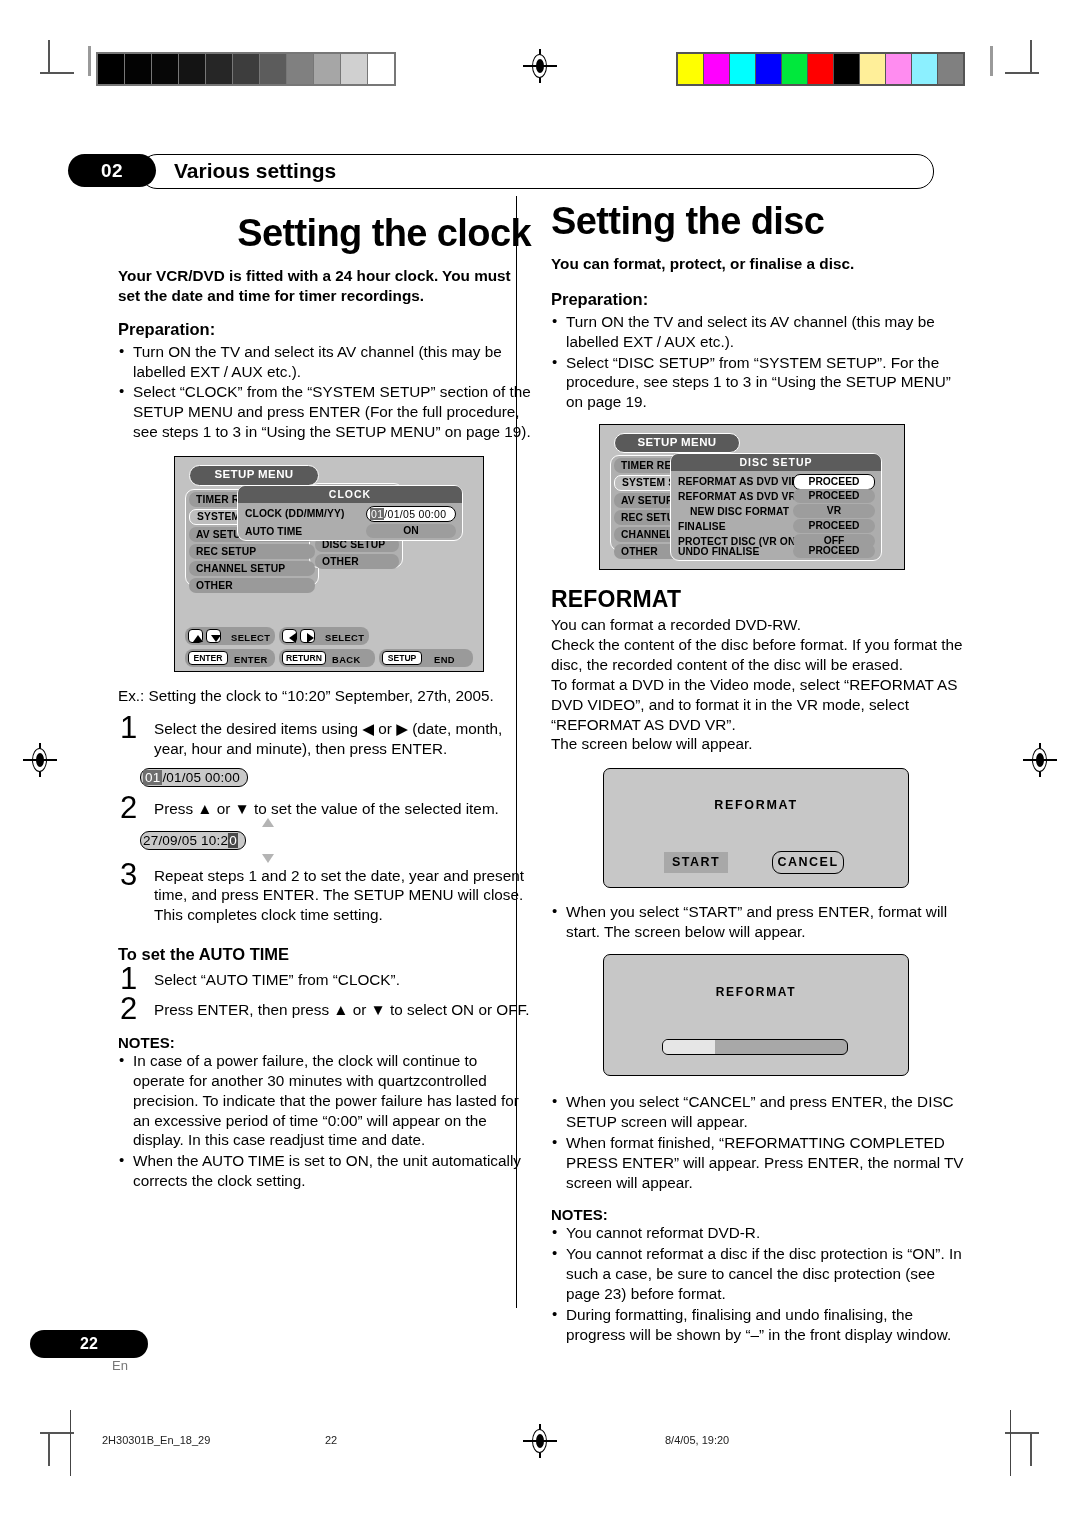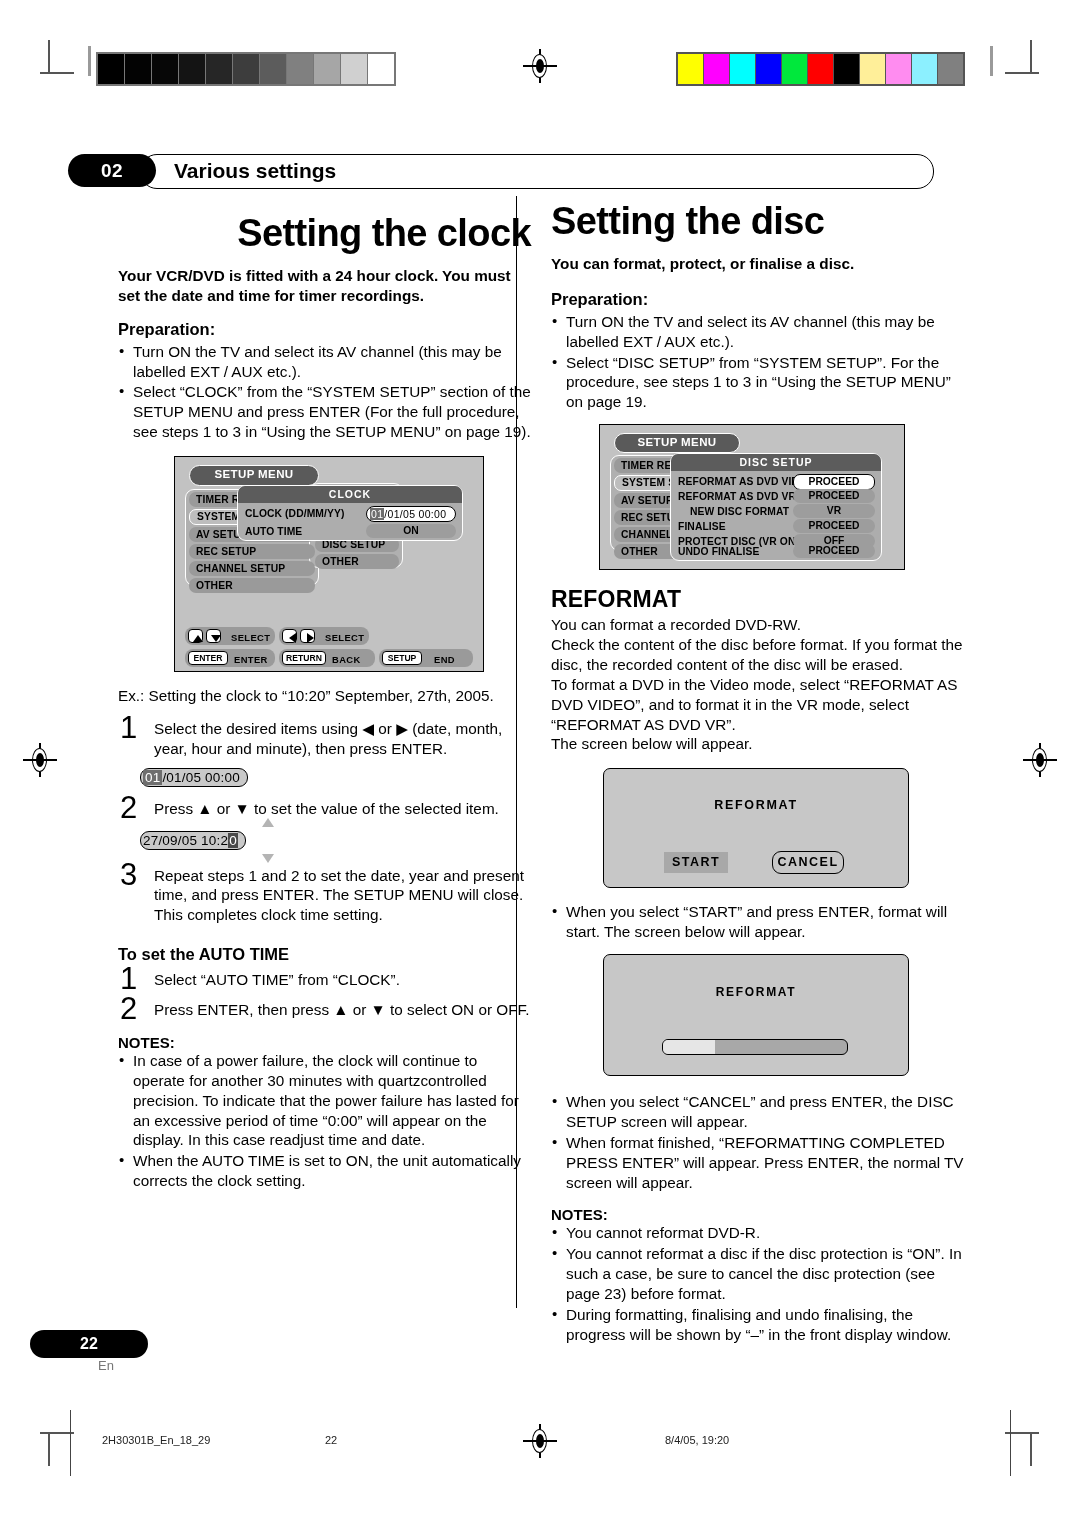--- a/index.html
+++ b/index.html
@@ -102,21 +102,21 @@
   .btnflat{position:absolute;background:#a8a8a8;font-size:12.5px;font-weight:bold;text-align:center;
            line-height:21px;letter-spacing:1.5px;}
   .btnout{position:absolute;background:#c7c7c7;border:1.6px solid #000;border-radius:9px;font-size:12.5px;
           font-weight:bold;text-align:center;line-height:21px;letter-spacing:1.5px;box-sizing:border-box;}
   .prog{position:absolute;border:1.6px solid #000;border-radius:6px;background:#a8a8a8;box-sizing:border-box;overflow:hidden;}
   .prog .fill{height:100%;background:#e6e6e6;}
 
   
   .pgnum{position:absolute;left:30px;top:1330px;width:118px;height:28px;background:#000;border-radius:14px;
          color:#fff;font-size:16px;font-weight:bold;text-align:center;line-height:28px;}
-  .pgen{position:absolute;left:98px;top:1358px;font-size:13px;color:#777;}
+  .pgen{position:absolute;left:112px;top:1358px;font-size:13px;color:#777;}
   .foot{position:absolute;font-size:11px;color:#222;}
   .footrule{position:absolute;background:#444;width:1px;height:66px;}
 </style>
 </head>
 <body>
 
 <div class="page">
 
   <div class="crop" style="left:48px;top:40px;width:1.5px;height:34px;"></div>
   <div class="crop" style="left:40px;top:72px;width:34px;height:1.5px;"></div>

